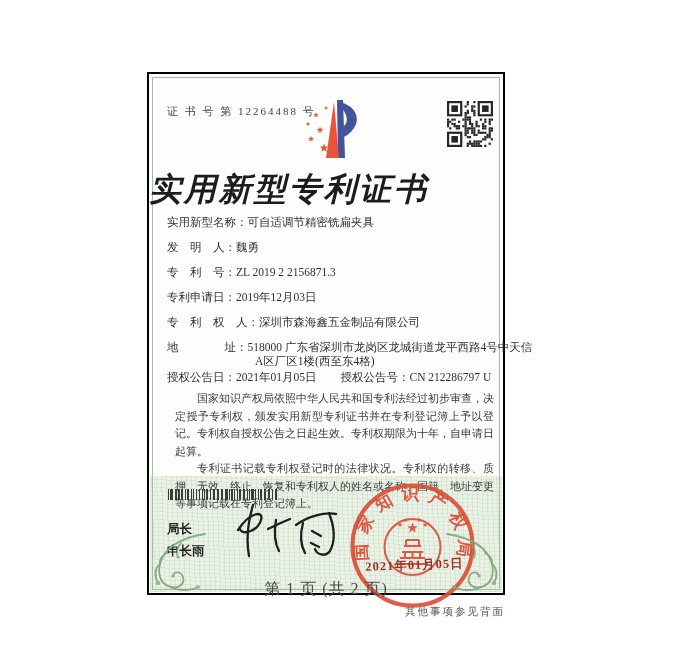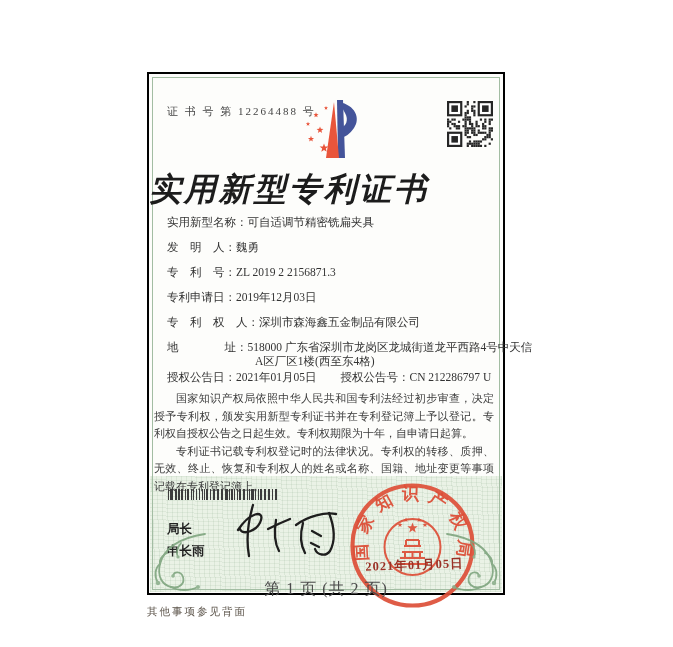--- a/index.html
+++ b/index.html
@@ -30,42 +30,42 @@
     position:absolute;left:0;right:0;top:94px;text-align:left;
     font-size:32px;font-weight:bold;letter-spacing:3px;color:#1c1c1c;font-style:italic;
   }
   .fields{position:absolute;left:18px;right:14px;top:141px;font-size:11.5px;color:#333;}
   .frow{position:absolute;left:0;right:0;white-space:nowrap;}
   .flabel{color:#333;}
   .fvalue{color:#333;}
   .addr2{position:absolute;left:88px;text-align:center;}
   .grantrow .g2{margin-left:24px;}
   .legal{
-    position:absolute;left:5px;right:9px;top:316px;
+    position:absolute;left:26px;right:9px;top:316px;
     font-size:11px;line-height:17.5px;text-align:justify;color:#3b3b3b;
   }
   .legal p{margin:0;text-indent:2em;}
   .barcode{position:absolute;left:19px;top:415px;width:113px;height:11px;}
   .issuer{position:absolute;left:18px;top:444px;font-size:12.5px;font-weight:bold;color:#222;line-height:22px;}
   .sig{position:absolute;left:75px;top:424px;width:125px;height:62px;}
   .seal{position:absolute;left:198px;top:406px;width:131px;height:131px;}
   .seal-date{
     position:absolute;left:203px;top:483px;width:125px;text-align:center;
     font-size:12.5px;letter-spacing:1px;color:#9a3126;font-weight:bold;
     transform:rotate(-2deg);
   }
   .page-no{
     position:absolute;left:0;right:0;top:505px;text-align:center;
     font-size:16px;letter-spacing:1px;color:#4a4a4a;
   }
   .orn{position:absolute;bottom:2px;width:58px;height:60px;opacity:.9;}
   .orn-l{left:2px;}
   .orn-r{right:2px;transform:scaleX(-1);}
   .back-note{
-    position:absolute;left:147px;top:605px;width:358px;text-align:left;
+    position:absolute;left:147px;top:605px;width:358px;text-align:right;
     font-size:10.5px;letter-spacing:2px;color:#5a5248;
   }
 </style>
 </head>
 <body>
 
 <div class="cert">
   <div class="band"></div>
   <div class="cert-inner"></div>
 

